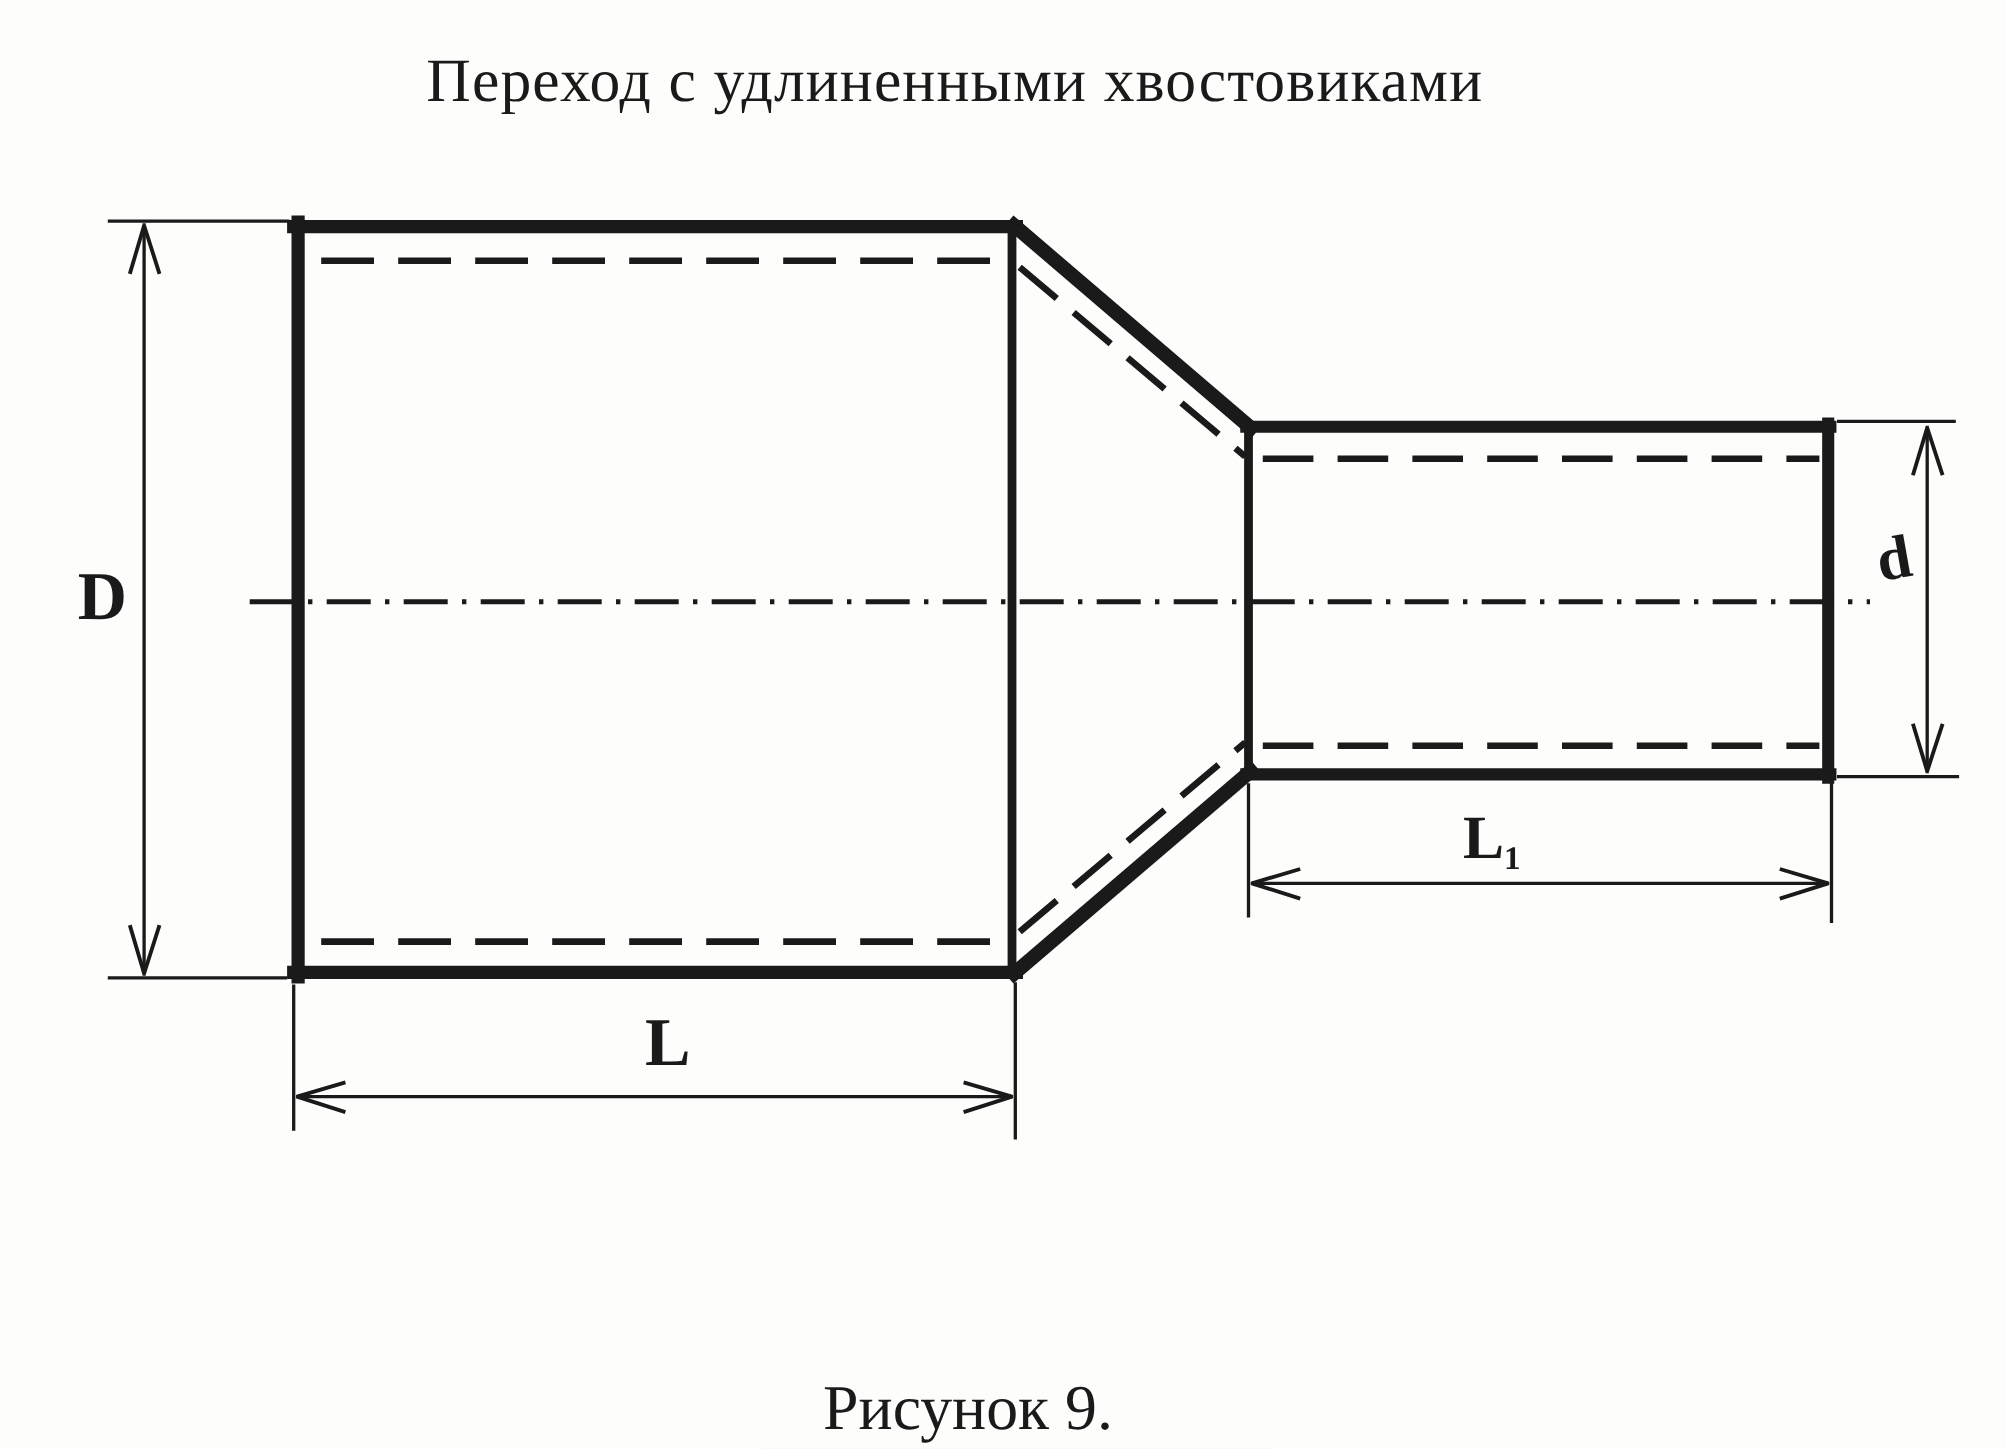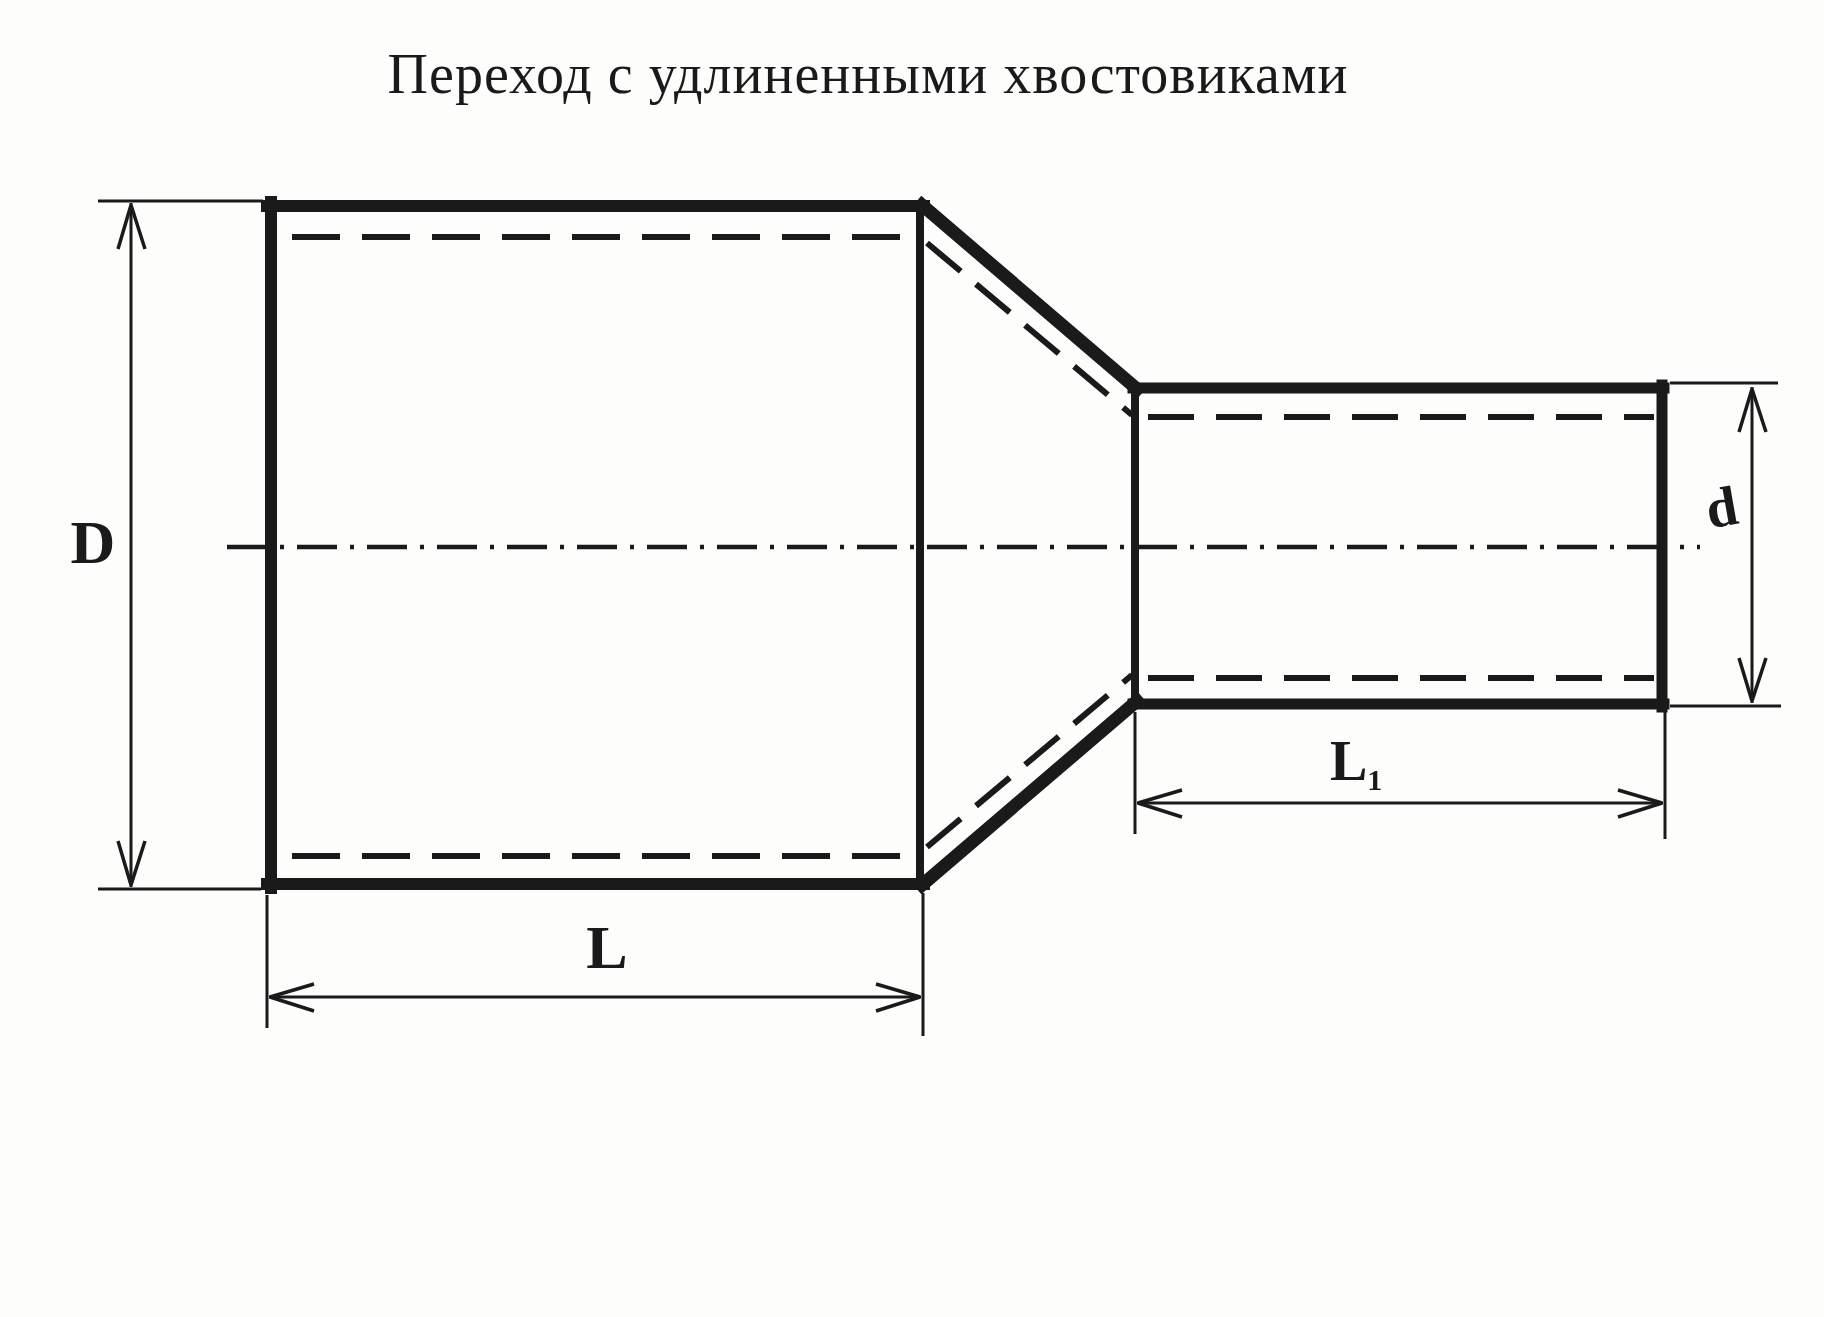--- a/index.html
+++ b/index.html
@@ -101,14 +101,15 @@
     </g>
 
     <g>
       <path class="stroke" stroke-width="3" d="M1135,712 L1135,834 M1665,711 L1665,839"></path>
       <path class="stroke" stroke-width="3" d="M1137,803 L1663,803"></path>
       <path class="stroke" stroke-width="3.5" d="M1138,803 L1182,790 M1138,803 L1182,817 M1662,803 L1618,790 M1662,803 L1618,817"></path>
       <text class="lbl" x="1330" y="780" font-size="56" text-anchor="start"><tspan>L</tspan><tspan font-size="30" dy="10">1</tspan></text>
     </g>
   </svg>
 
+  <div class="figure-caption">Рисунок 9.</div>
 
 </div>
 
 </body></html>

